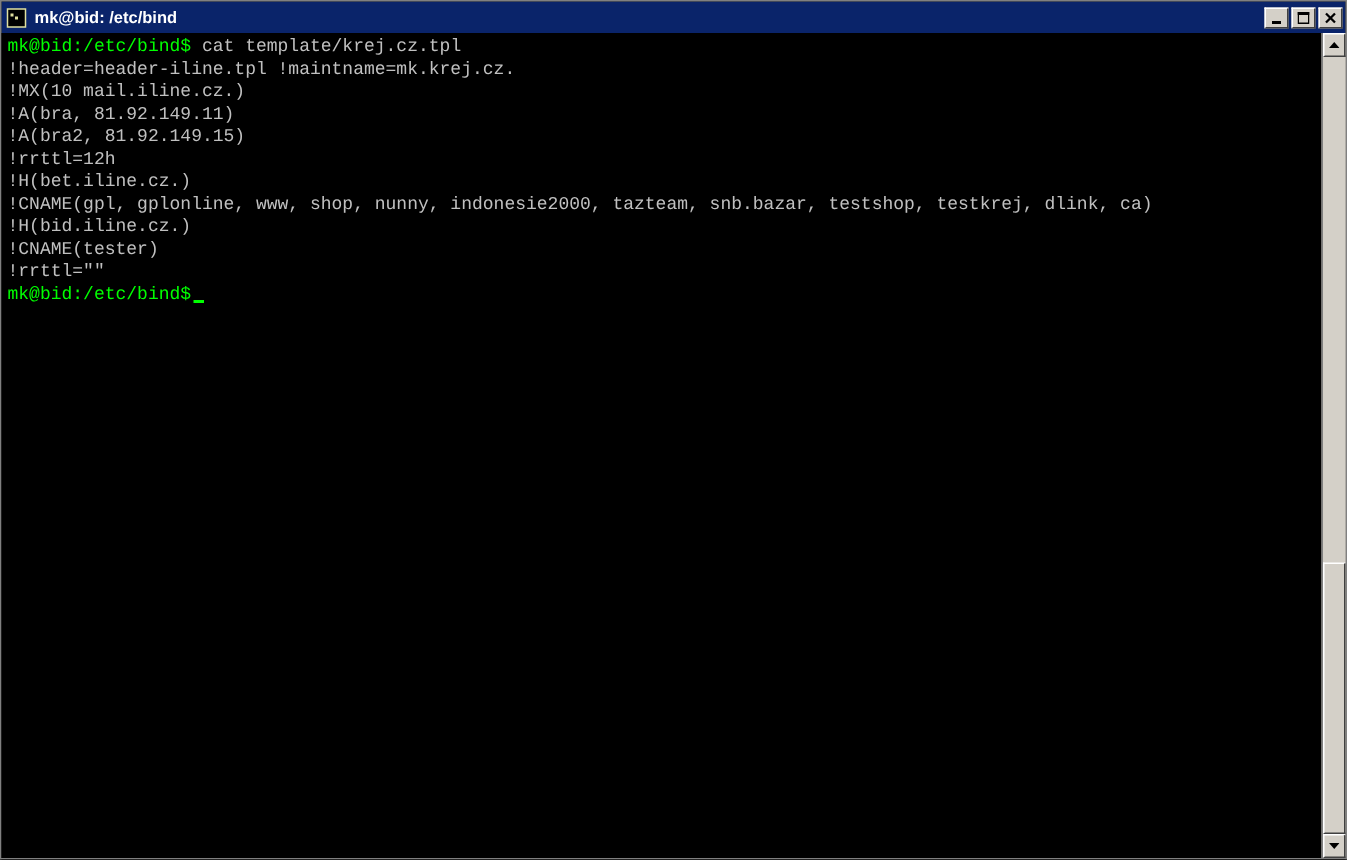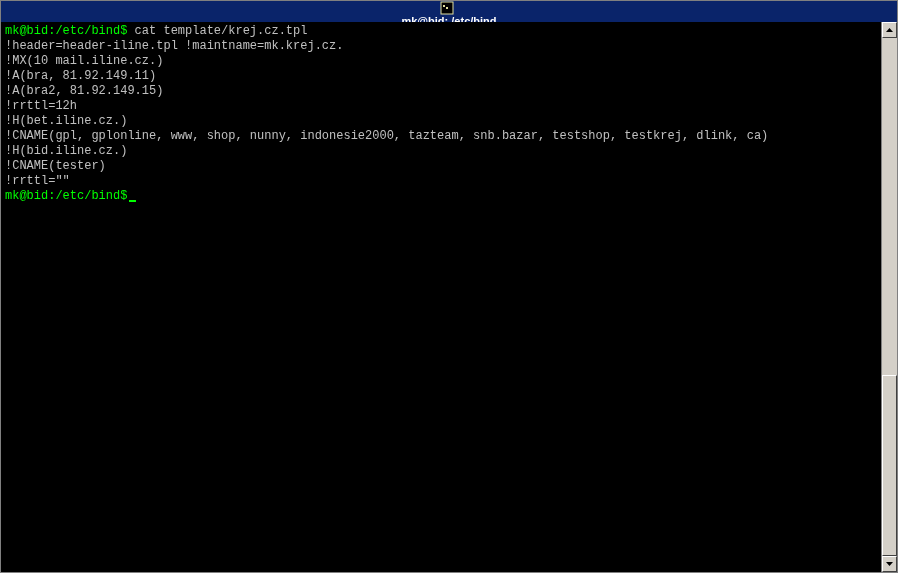--- a/index.html
+++ b/index.html
@@ -13,21 +13,20 @@
     flex-direction: column;
   }
   .titlebar {
     height: 22px;
     background: linear-gradient(to bottom, #0a246a, #0a246a);
     display: flex;
     align-items: center;
     padding: 0 2px;
     border: 1px solid #808080;
     border-bottom: none;
-    flex-direction: column;
   }
   .titlebar-icon {
     width: 16px;
     height: 16px;
     margin-right: 4px;
     display: flex;
     align-items: center;
     justify-content: center;
   }
   .titlebar-icon svg { display: block; }

